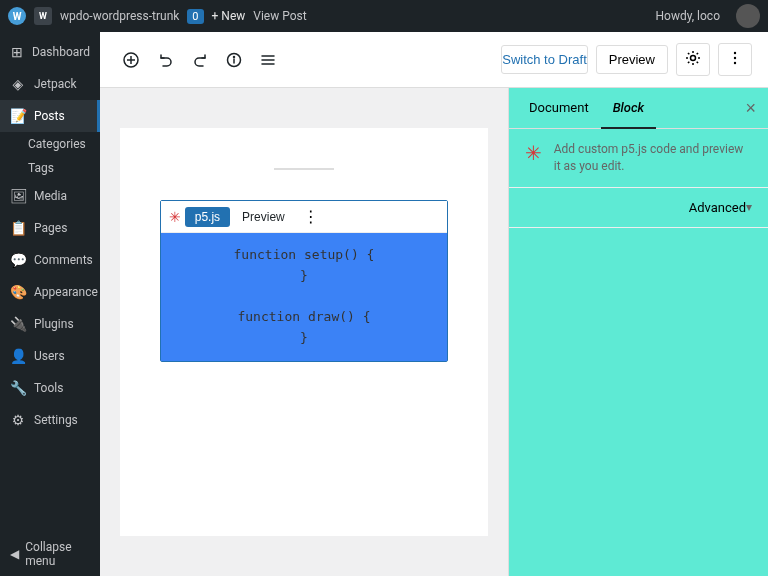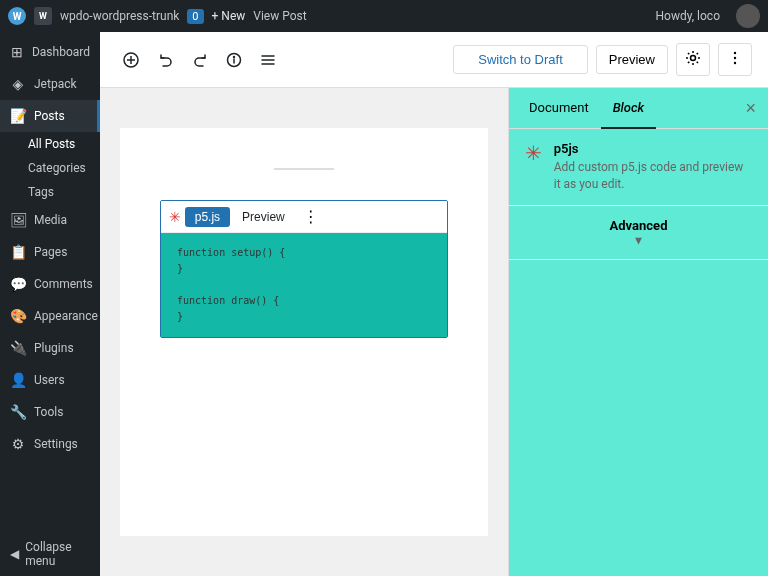--- a/index.html
+++ b/index.html
@@ -101,21 +101,21 @@
       padding: 6px;
       border-radius: 3px;
       color: #1d2327;
       font-size: 16px;
       display: flex; align-items: center; justify-content: center;
     }
     .switch-draft-btn {
       background: none;
       border: 1px solid #ddd;
       border-radius: 3px;
-      padding: 6px 24px;
+      padding: 6px 0;
       cursor: pointer;
       font-size: 13px;
       color: #2271b1;
     }
     .preview-btn {
       background: none;
       border: 1px solid #ddd;
       border-radius: 3px;
       padding: 6px 12px;
       cursor: pointer;
@@ -197,24 +197,25 @@
     .block-more {
       background: none;
       border: none;
       cursor: pointer;
       font-size: 16px;
       padding: 2px 6px;
     }
     .code-area {
       padding: 12px 16px;
       font-family: monospace;
-      font-size: 10px;
+      font-size: 13px;
       color: #333;
       line-height: 1.6;
-      background: #14b8a6;
+      background: #3b82f6;
+      text-align: center;
     }
     .code-area pre { white-space: pre; }
 
     
     .inspector-panel {
       width: 260px;
       background: #5eead4;
       border-left: 1px solid #ddd;
       display: flex;
       flex-direction: column;
@@ -258,22 +259,21 @@
     .inspector-section {
       border-bottom: 1px solid #eee;
     }
     .inspector-section-header {
       display: flex;
       align-items: center;
       justify-content: flex-end;
       padding: 12px 16px;
       cursor: pointer;
       font-size: 13px;
-      font-weight: 700;
-      flex-direction: column;
+      font-weight: 400;
     }
     .inspector-section-header .chevron { font-size: 12px; color: #666; }
 
     
     .wp-icon {
       width: 18px; height: 18px;
       background: #469dd8;
       border-radius: 50%;
       display: inline-flex;
       align-items: center;
@@ -312,23 +312,20 @@
     </div>
     <div class="sidebar-item">
       <span class="icon">◈</span>
       <span>Jetpack</span>
     </div>
     <div class="sidebar-item active">
       <span class="icon">📝</span>
       <span>Posts</span>
     </div>
 
-    <div class="sidebar-sub-item active">
-      <span>All Posts</span>
-    </div>
     <div class="sidebar-sub-item">
       <span>Categories</span>
     </div>
     <div class="sidebar-sub-item">
       <span>Tags</span>
     </div>
     <div class="sidebar-item">
       <span class="icon">🖼</span>
       <span>Media</span>
     </div>
@@ -450,21 +447,20 @@
       <div class="inspector-panel">
         <div class="inspector-tabs">
           <div class="inspector-tab">Document</div>
           <div class="inspector-tab active">Block</div>
           <button class="inspector-close">×</button>
         </div>
 
         <div class="block-info">
           <span class="block-info-icon">✳</span>
           <div class="block-info-text">
-            <h4>p5js</h4>
             <p>Add custom p5.js code and preview it as you edit.</p>
           </div>
         </div>
 
         <div class="inspector-section">
           <div class="inspector-section-header">
             <span>Advanced</span>
             <span class="chevron">▾</span>
           </div>
         </div>

